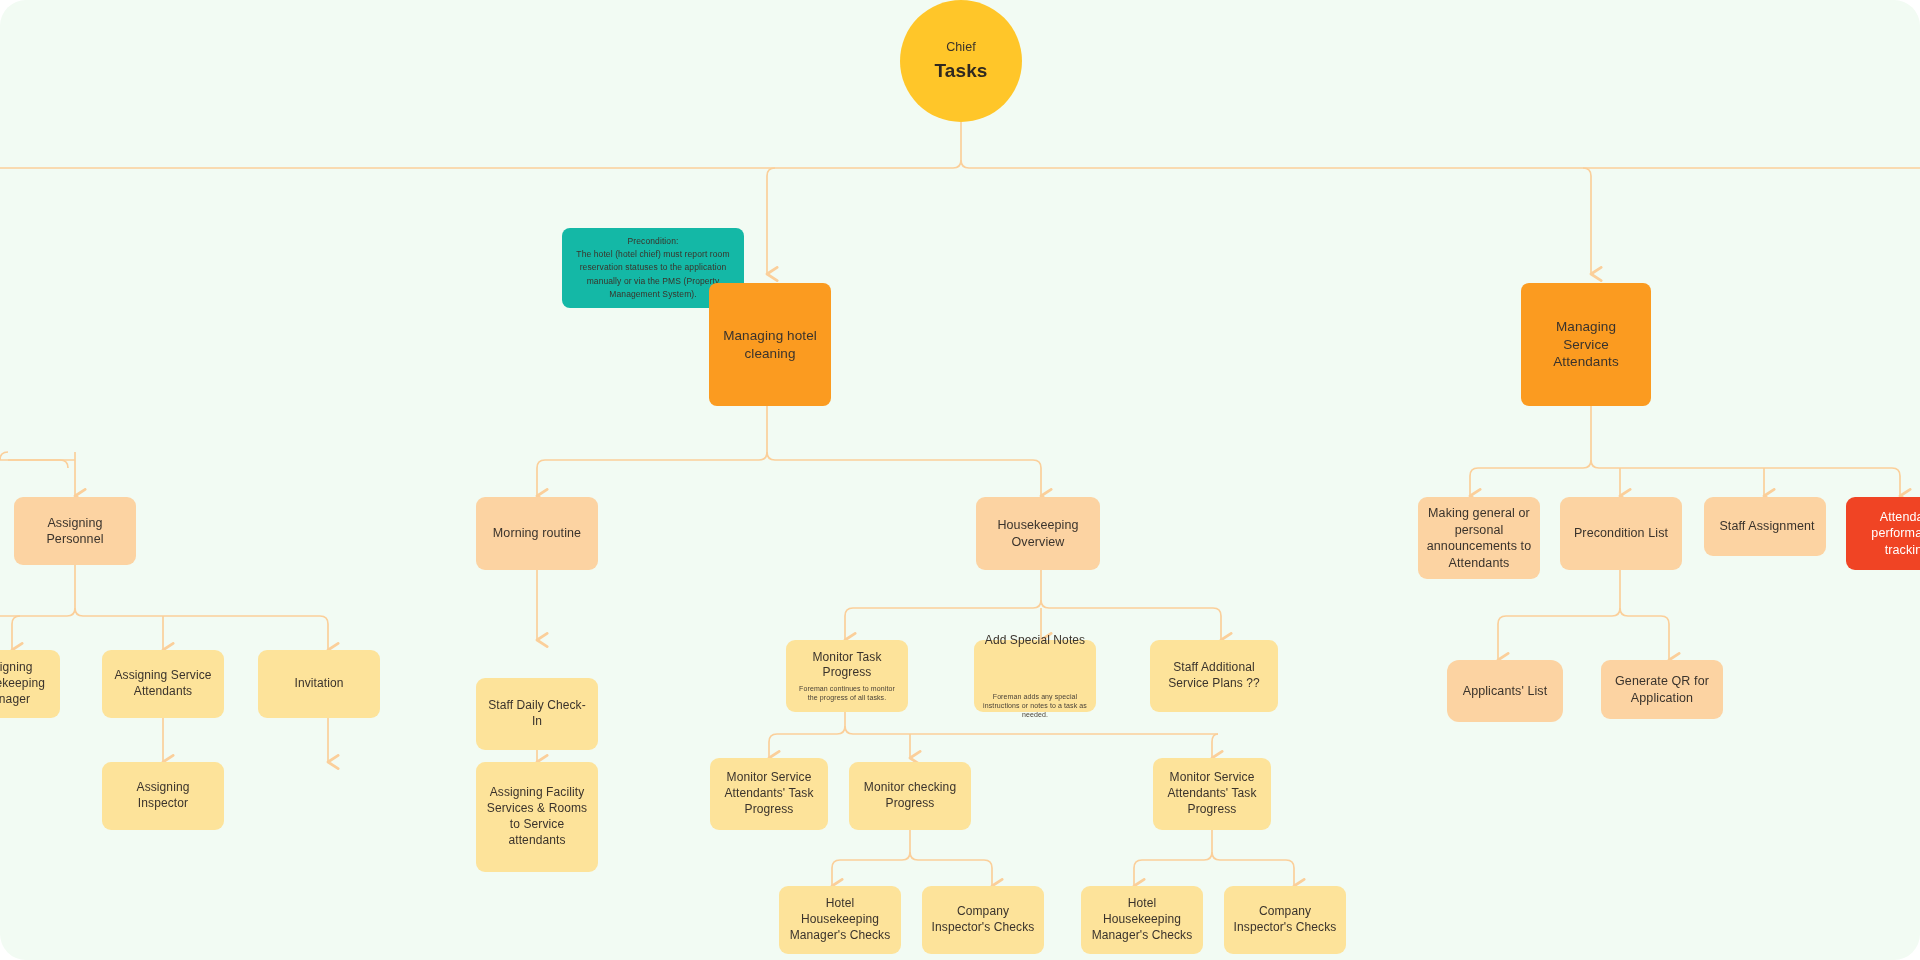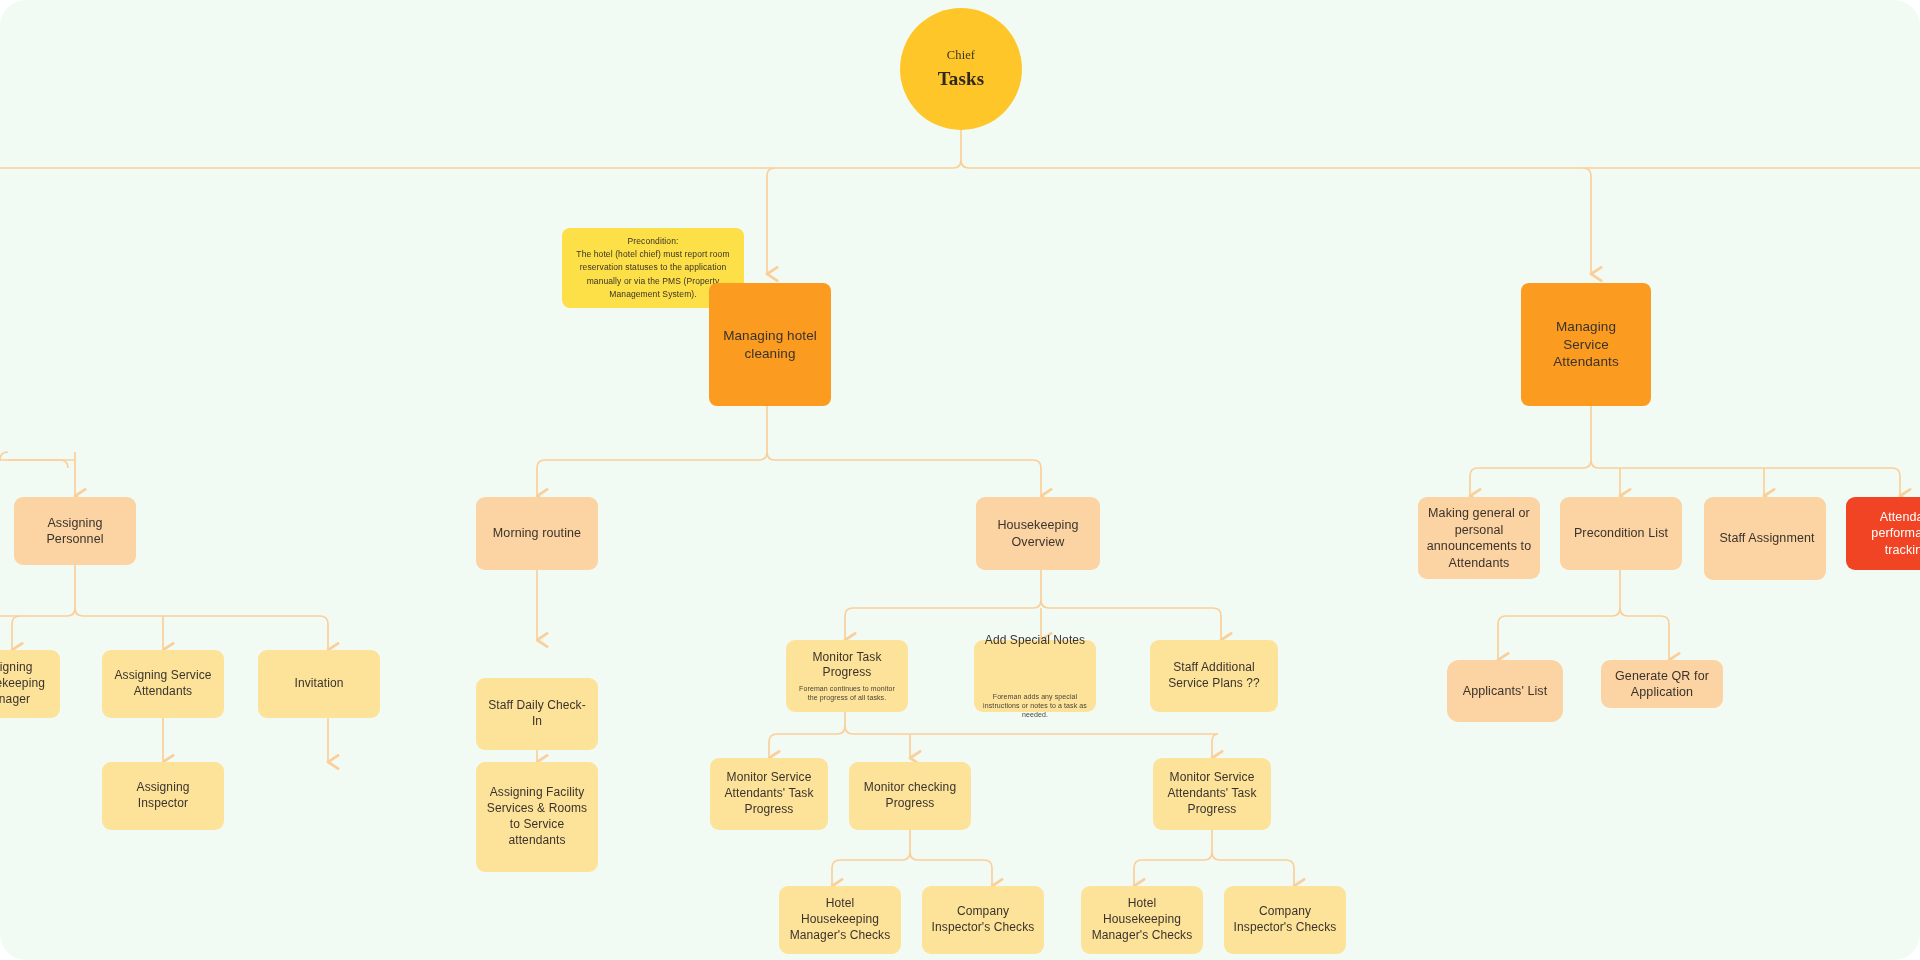--- a/index.html
+++ b/index.html
@@ -32,21 +32,21 @@
     font-weight:400;
   }
   .root{
     border-radius:50%;
     background:#ffc629;
     width:122px;height:122px;
     padding:0;
   }
   .root .small{font-size:12.5px;font-weight:400;color:#3b332a;margin-bottom:2px;}
   .root .big{font-size:19px;font-weight:700;color:#2f2920;}
-  .lvl-note{background:#fde047;border-radius:8px;font-size:8.5px;line-height:1.55;color:#3a332a;}
+  .lvl-note{background:#14b8a6;border-radius:8px;font-size:8.5px;line-height:1.55;color:#3a332a;}
   .lvl-orange{background:#fb9b20;font-size:13.5px;border-radius:8px;}
   .lvl-peach{background:#fcd3a2;font-size:12.5px;}
   .lvl-yellow{background:#fde39a;font-size:12px;}
   .lvl-red{background:#f04424;color:#fff;font-size:12.5px;}
 </style>
 </head>
 <body>
 
 <div id="canvas">
 
@@ -139,21 +139,21 @@
 
       <path d="M1620 570 L1620 608 Q1620 616 1612 616"></path>
       <path d="M1620 608 Q1620 616 1628 616"></path>
       <path d="M1506 616 L1612 616"></path>
       <path d="M1628 616 L1661 616"></path>
       <path d="M1506 616 Q1498 616 1498 624 L1498 660" marker-end="url(#ah)"></path>
       <path d="M1661 616 Q1669 616 1669 624 L1669 660" marker-end="url(#ah)"></path>
     </g>
   </svg>
 
-  <div class="node root" style="left:900px;top:8px;font-family:Liberation Serif, serif;">
+  <div class="node root" style="left:900px;top:0px;">
     <div class="small">Chief</div>
     <div class="big">Tasks</div>
   </div>
 
   <div class="node lvl-note" style="left:562px;top:228px;width:182px;height:80px;white-space:pre-line;">Precondition:
 The hotel (hotel chief) must report room reservation statuses to the application manually or via the PMS (Property Management System).</div>
 
   <div class="node lvl-orange" style="left:709px;top:283px;width:122px;height:123px;">Managing hotel cleaning</div>
 
   <div class="node lvl-orange" style="left:1521px;top:283px;width:130px;height:123px;white-space:pre-line;">Managing
@@ -162,21 +162,21 @@
   <div class="node lvl-peach" style="left:14px;top:497px;width:122px;height:68px;">Assigning Personnel</div>
 
   <div class="node lvl-peach" style="left:476px;top:497px;width:122px;height:73px;">Morning routine</div>
 
   <div class="node lvl-peach" style="left:976px;top:497px;width:124px;height:73px;">Housekeeping Overview</div>
 
   <div class="node lvl-peach" style="left:1418px;top:497px;width:122px;height:82px;">Making general or personal announcements to Attendants</div>
 
   <div class="node lvl-peach" style="left:1560px;top:497px;width:122px;height:73px;">Precondition List</div>
 
-  <div class="node lvl-peach" style="left:1704px;top:497px;width:122px;height:83px;padding-left:12px;">Staff Assignment</div>
+  <div class="node lvl-peach" style="left:1704px;top:497px;width:122px;height:59px;padding-left:12px;">Staff Assignment</div>
 
   <div class="node lvl-red" style="left:1846px;top:497px;width:122px;height:73px;">Attendant performance tracking</div>
 
   <div class="node lvl-yellow" style="left:-48px;top:650px;width:108px;height:68px;">Assigning Housekeeping manager</div>
 
   <div class="node lvl-yellow" style="left:102px;top:650px;width:122px;height:68px;">Assigning Service Attendants</div>
 
   <div class="node lvl-yellow" style="left:258px;top:650px;width:122px;height:68px;">Invitation</div>
 
   <div class="node lvl-yellow" style="left:102px;top:762px;width:122px;height:68px;">Assigning Inspector</div>
@@ -207,15 +207,15 @@
   <div class="node lvl-yellow" style="left:779px;top:886px;width:122px;height:68px;">Hotel Housekeeping Manager's Checks</div>
 
   <div class="node lvl-yellow" style="left:922px;top:886px;width:122px;height:68px;">Company Inspector's Checks</div>
 
   <div class="node lvl-yellow" style="left:1081px;top:886px;width:122px;height:68px;">Hotel Housekeeping Manager's Checks</div>
 
   <div class="node lvl-yellow" style="left:1224px;top:886px;width:122px;height:68px;">Company Inspector's Checks</div>
 
   <div class="node lvl-peach" style="left:1447px;top:660px;width:116px;height:62px;border-radius:12px;">Applicants' List</div>
 
-  <div class="node lvl-peach" style="left:1601px;top:660px;width:122px;height:48px;">Generate QR for Application</div>
+  <div class="node lvl-peach" style="left:1601px;top:660px;width:122px;height:59px;">Generate QR for Application</div>
 
 </div>
 
 </body></html>

